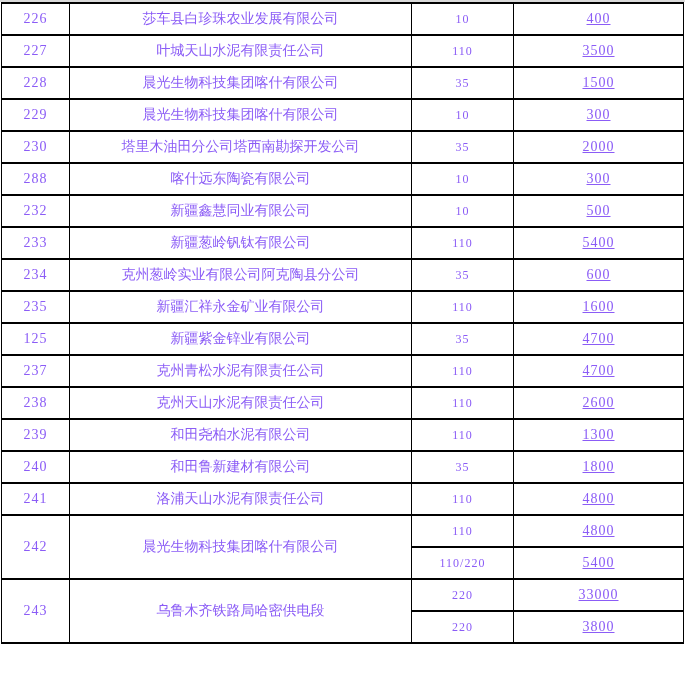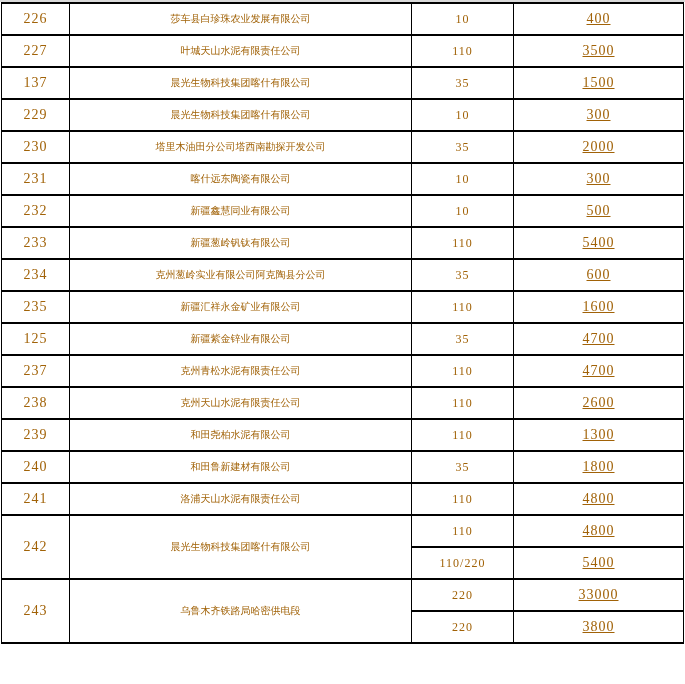--- a/index.html
+++ b/index.html
@@ -7,21 +7,21 @@
     padding: 0;
     background: #ffffff;
   }
   .page {
     position: relative;
     width: 685px;
     height: 684px;
     overflow: hidden;
     background: #ffffff;
     font-family: "Liberation Serif", "DejaVu Serif", serif;
-    color: #a16207;
+    color: #8b5cf6;
   }
   .top-strip {
     height: 2px;
     background: #d9d9d9;
   }
   table.doc-table {
     border-collapse: collapse;
     table-layout: fixed;
     width: 682px;
     margin-left: 1px;
@@ -36,21 +36,21 @@
     border-top: 2px solid #000000;
     border-bottom: 2px solid #000000;
     padding: 0;
     text-align: center;
     vertical-align: middle;
     white-space: nowrap;
     overflow: hidden;
   }
   tr { height: 32px; }
   td.num  { font-size: 14px; letter-spacing: 1px; }
-  td.name { font-size: 10px; letter-spacing: 0px; }
+  td.name { font-size: 14px; letter-spacing: 0px; }
   td.volt { font-size: 12px; letter-spacing: 1px; }
   td.val  { font-size: 14px; letter-spacing: 1px; text-decoration: underline; }
 </style>
 </head>
 <body>
 
 <div class="page">
   <div class="top-strip"></div>
 
   <table class="doc-table">
@@ -67,39 +67,39 @@
         <td class="volt">10</td>
         <td class="val">400</td>
       </tr>
       <tr>
         <td class="num">227</td>
         <td class="name">叶城天山水泥有限责任公司</td>
         <td class="volt">110</td>
         <td class="val">3500</td>
       </tr>
       <tr>
-        <td class="num">137</td>
+        <td class="num">228</td>
         <td class="name">晨光生物科技集团喀什有限公司</td>
         <td class="volt">35</td>
         <td class="val">1500</td>
       </tr>
       <tr>
         <td class="num">229</td>
         <td class="name">晨光生物科技集团喀什有限公司</td>
         <td class="volt">10</td>
         <td class="val">300</td>
       </tr>
       <tr>
         <td class="num">230</td>
         <td class="name">塔里木油田分公司塔西南勘探开发公司</td>
         <td class="volt">35</td>
         <td class="val">2000</td>
       </tr>
       <tr>
-        <td class="num">231</td>
+        <td class="num">288</td>
         <td class="name">喀什远东陶瓷有限公司</td>
         <td class="volt">10</td>
         <td class="val">300</td>
       </tr>
       <tr>
         <td class="num">232</td>
         <td class="name">新疆鑫慧同业有限公司</td>
         <td class="volt">10</td>
         <td class="val">500</td>
       </tr>

